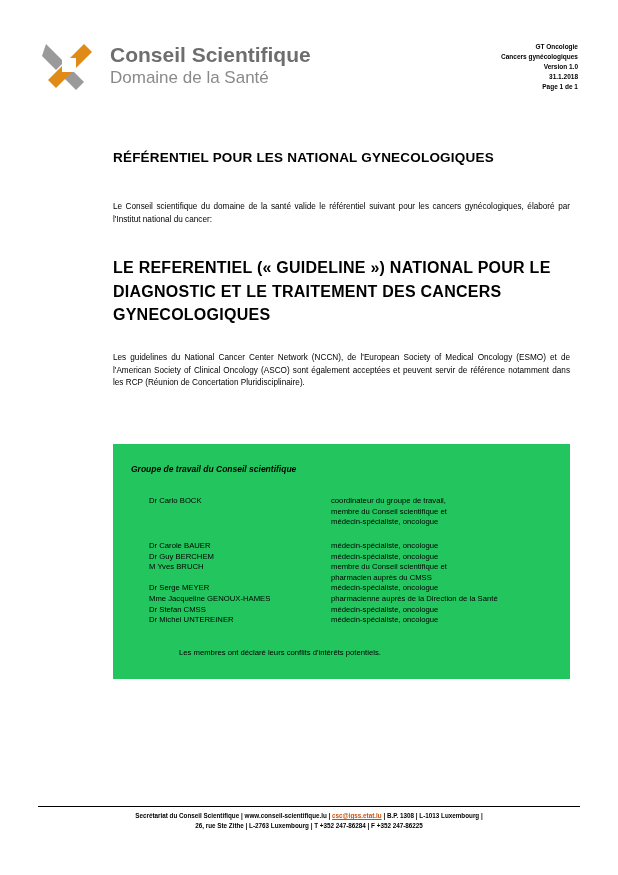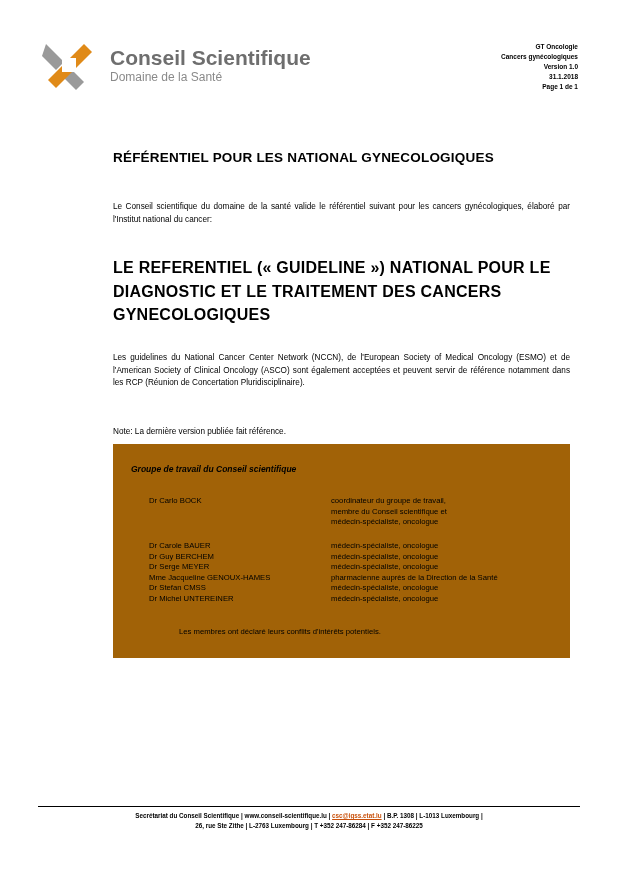--- a/index.html
+++ b/index.html
@@ -49,21 +49,21 @@
     line-height: 1.12;
   }
   .logo-line1 {
     font-size: 21px;
     font-weight: bold;
     color: #6e6e6e;
     letter-spacing: 0px;
     white-space: nowrap;
   }
   .logo-line2 {
-    font-size: 12px;
+    font-size: 17px;
     color: #8a8a8a;
     white-space: nowrap;
     margin-top: 2px;
   }
   .header-meta {
     position: absolute;
     right: 0;
     top: 8px;
     text-align: right;
     font-size: 6.5px;
@@ -101,21 +101,21 @@
   }
   .p-guidelines { margin-top: 26px; }
   .p-note { margin-top: 36px; }
 
   
   .wg-box {
     position: absolute;
     left: 113px;
     right: 48px;
     top: 444px;
-    background: #a16207;
+    background: #22c55e;
     padding: 14px 0 22px 0;
     box-sizing: border-box;
   }
   .wg-title {
     font-size: 8.5px;
     font-style: italic;
     font-weight: bold;
     margin: 6px 0 0 18px;
   }
   .wg-table {
@@ -195,40 +195,44 @@
       <div>31.1.2018</div>
       <div>Page 1 de 1</div>
     </div>
   </div>
 
   <div class="content">
     <h1 class="doc-title">RÉFÉRENTIEL POUR LES NATIONAL GYNECOLOGIQUES</h1>
     <p class="para p-intro">Le Conseil scientifique du domaine de la santé valide le référentiel suivant pour les cancers gynécologiques, élaboré par l'Institut national du cancer:</p>
     <div class="subtitle">LE REFERENTIEL (« GUIDELINE ») NATIONAL POUR LE DIAGNOSTIC ET LE TRAITEMENT DES CANCERS GYNECOLOGIQUES</div>
     <p class="para p-guidelines">Les guidelines du National Cancer Center Network (NCCN), de l'European Society of Medical Oncology (ESMO) et de l'American Society of Clinical Oncology (ASCO) sont également acceptées et peuvent servir de référence notamment dans les RCP (Réunion de Concertation Pluridisciplinaire).</p>
-    <p class="para p-note">Note: La dernière version publiée fait référence.</p>
   </div>
 
   <div class="wg-box">
     <div class="wg-title">Groupe de travail du Conseil scientifique</div>
     <table class="wg-table">
       <tbody>
           <tr>
             <td class="name">Dr Carlo BOCK</td>
             <td class="role" style="white-space: pre-line;">coordinateur du groupe de travail,
 membre du Conseil scientifique et
 médecin-spécialiste, oncologue</td>
           </tr>
           <tr class="spaced">
             <td class="name">Dr Carole BAUER</td>
             <td class="role" style="white-space: pre-line;">médecin-spécialiste, oncologue</td>
           </tr>
           <tr>
             <td class="name">Dr Guy BERCHEM</td>
             <td class="role" style="white-space: pre-line;">médecin-spécialiste, oncologue</td>
+          </tr>
+          <tr>
+            <td class="name">M Yves BRUCH</td>
+            <td class="role" style="white-space: pre-line;">membre du Conseil scientifique et
+pharmacien auprès du CMSS</td>
           </tr>
           <tr>
             <td class="name">Dr Serge MEYER</td>
             <td class="role" style="white-space: pre-line;">médecin-spécialiste, oncologue</td>
           </tr>
           <tr>
             <td class="name">Mme Jacqueline GENOUX-HAMES</td>
             <td class="role" style="white-space: pre-line;">pharmacienne auprès de la Direction de la Santé</td>
           </tr>
           <tr>

